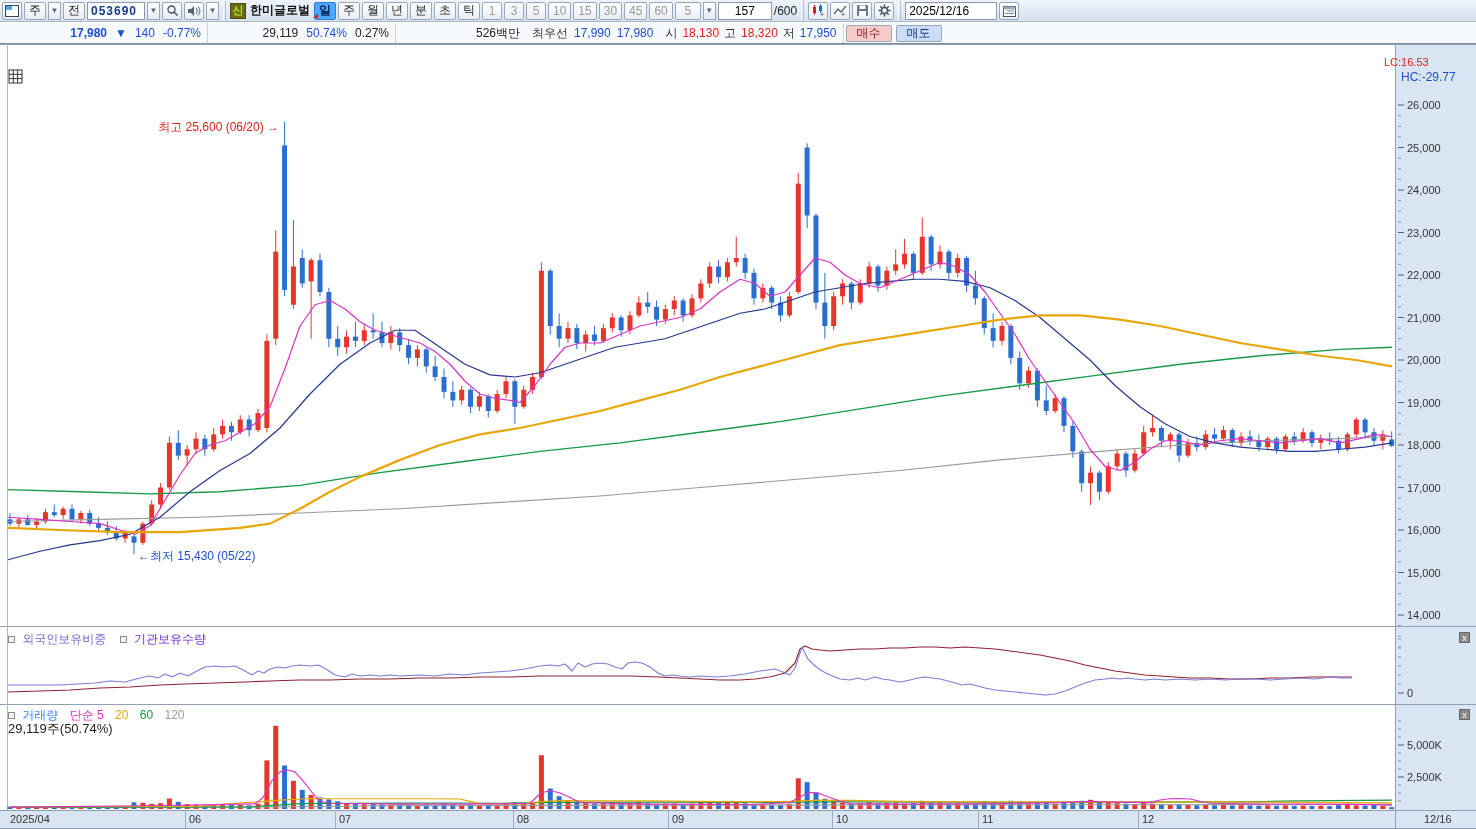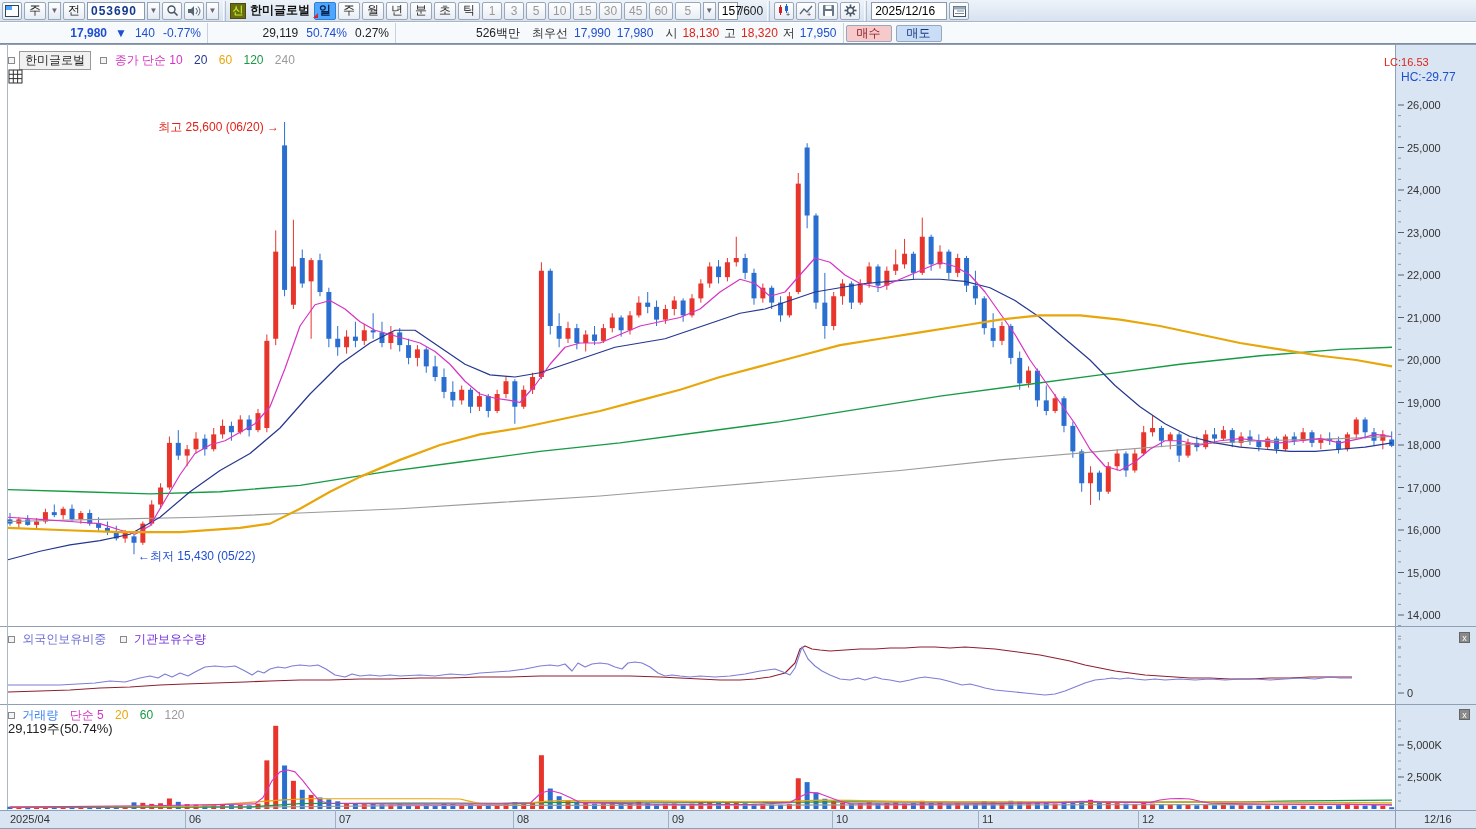--- a/index.html
+++ b/index.html
@@ -134,21 +134,21 @@
     <span class="tbtn tnum">
         <span>45</span>
       </span>
     <span class="tbtn tnum">
         <span>60</span>
       </span>
     <span class="tbtn tnum" style="min-width:26px">
         <span>5</span>
       </span>
     <span class="tddw">▼</span>
-    <span class="tinput" style="width:20px;justify-content:flex-start">
+    <span class="tinput" style="width:54px;justify-content:center">
         <span>157</span>
       </span>
     <span class="blk">/600</span>
     <span class="tsep"></span>
     <span class="ticon">
       <svg width="14" height="13">
           <rect x="2" y="3" width="3" height="6" fill="#c22"></rect>
           <line x1="3.5" y1="1" x2="3.5" y2="11" stroke="#c22"></line>
           <rect x="8" y="2" width="3" height="5" fill="#26c"></rect>
           <line x1="9.5" y1="0" x2="9.5" y2="9" stroke="#26c"></line>
@@ -177,21 +177,21 @@
             <line x1="0.5" y1="6.5" x2="3" y2="6.5"></line>
             <line x1="10" y1="6.5" x2="12.5" y2="6.5"></line>
             <line x1="2.3" y1="2.3" x2="4" y2="4"></line>
             <line x1="9" y1="9" x2="10.7" y2="10.7"></line>
             <line x1="10.7" y1="2.3" x2="9" y2="4"></line>
             <line x1="4" y1="9" x2="2.3" y2="10.7"></line>
           </g>
         </svg>
     </span>
     <span class="tsep"></span>
-    <span class="tinput" style="width:76px">
+    <span class="tinput" style="width:92px">
         <span>2025/12/16</span>
       </span>
     <span class="ticon">
       <svg width="13" height="12">
           <rect x="0.5" y="1.5" width="12" height="10" fill="#fff" stroke="#456"></rect>
           <rect x="0.5" y="1.5" width="12" height="3" fill="#9ab"></rect>
           <line x1="4" y1="6" x2="11" y2="6" stroke="#789"></line>
           <line x1="2" y1="8.5" x2="11" y2="8.5" stroke="#789"></line>
         </svg>
     </span>
@@ -840,29 +840,20 @@
         <polyline points="8,648 40,647 70,646 100,644 130,643 160,641 185,640 215,639 245,638 270,637 300,636 330,636 360,635 390,635 420,634 450,634 480,633 510,633 540,632 570,632 600,632 630,632 660,633 680,634 700,635 720,636 740,636 755,635 770,633 785,629 795,619 800,605 805,602 812,605 820,606 830,607 845,606 860,605 875,605 890,604 905,604 920,603 935,603 950,604 965,603 980,604 995,605 1010,607 1025,609 1040,611 1055,614 1070,617 1085,621 1100,624 1115,627 1130,629 1145,631 1160,632 1175,633 1190,634 1210,634 1230,635 1250,635 1270,634 1290,634 1310,633 1330,633 1352,633" fill="none" stroke="#8e2030" stroke-width="1.1" stroke-linejoin="round"></polyline>
         <polyline points="8,641 60,641 95,639 110,637 125,638 140,634 150,632 158,634 165,630 172,633 180,629 188,632 195,628 205,623 215,622 225,623 235,622 245,627 252,631 258,627 264,629 270,625 278,623 285,624 292,622 300,621 310,622 318,621 326,625 335,631 345,633 352,630 360,632 370,631 380,632 390,631 400,632 420,631 435,632 450,630 465,631 480,629 495,628 510,627 525,625 540,622 550,621 558,622 565,620 572,627 578,619 585,623 592,620 600,619 608,620 615,623 622,625 628,619 635,618 642,619 650,623 658,629 665,632 672,631 680,632 690,633 700,632 715,633 730,632 745,630 760,627 775,625 783,628 790,631 795,624 802,603 808,615 815,622 822,627 830,631 840,635 850,636 858,634 865,636 875,633 882,635 890,636 900,638 910,636 918,634 925,633 932,634 940,635 948,637 955,639 962,641 970,640 978,642 985,644 995,646 1005,647 1015,648 1025,649 1035,650 1045,651 1055,650 1065,647 1075,643 1085,639 1095,636 1105,635 1112,634 1120,635 1128,634 1135,635 1145,636 1155,635 1165,636 1180,635 1195,636 1210,635 1225,636 1240,635 1255,635 1270,636 1285,635 1300,634 1315,635 1330,633 1340,634 1352,634" fill="none" stroke="#7d7dd6" stroke-width="1.1" stroke-linejoin="round"></polyline>
         <polyline points="10,763.208 300,762.824 400,761.672 500,761.416 700,761.16 900,760.904 1100,760.776 1250,760.648 1392,760.392" fill="none" stroke="#9a9a9a" stroke-width="1.1" stroke-linejoin="round"></polyline>
         <polyline points="10,763.464 250,762.952 300,759.624 350,759.24 400,759.112 450,758.984 500,759.24 560,758.344 650,758.088 750,758.344 850,757.832 950,758.088 1050,758.344 1150,758.088 1250,757.832 1300,756.808 1392,756.04" fill="none" stroke="#169a44" stroke-width="1.2" stroke-linejoin="round"></polyline>
         <polyline points="10,762.952 200,762.184 280,756.04 310,754.504 330,754.76 360,754.76 430,754.76 460,755.016 470,757.32 480,759.624 520,759.88 545,757.32 560,756.68 600,756.808 650,756.936 700,757.32 750,757.832 790,757.32 820,756.04 850,756.296 900,757.32 950,757.832 1000,757.832 1050,757.832 1100,757.832 1150,758.088 1200,757.832 1250,758.088 1300,758.344 1350,758.6 1392,758.856" fill="none" stroke="#e8a60a" stroke-width="1.2" stroke-linejoin="round"></polyline>
         <polyline points="10,763.08 150,761.8 255,759.88 263,753.48 272,736.84 280,727.88 288,725.96 295,727.88 303,736.84 312,748.36 320,757.32 330,759.24 400,760.136 500,759.88 530,759.24 541,749 550,746.44 560,749 570,753.48 580,758.6 650,760.136 750,760.52 790,758.6 800,752.84 810,748.36 820,749.64 830,753.48 840,757.32 850,759.624 900,760.136 1000,759.624 1060,758.6 1090,757.32 1100,757.832 1150,758.6 1160,756.04 1170,754.76 1180,754.504 1190,755.016 1200,757.32 1210,759.24 1250,759.88 1300,760.136 1350,760.392 1392,761.16" fill="none" stroke="#d633c4" stroke-width="1.1" stroke-linejoin="round"></polyline>
         <text x="279" y="87" font-size="12" fill="#e02318" text-anchor="end">최고 25,600 (06/20) →</text>
         <text x="138" y="516" font-size="12" fill="#1f4fd0">←최저 15,430 (05/22)</text>
       </svg>
 
-    <div class="ovl" style="left:8px;top:7px">
-      <span class="chk"></span><span class="legend-box">한미글로벌</span>
-      <span class="chk"></span>
-      <span style="color:#d633c4">종가 단순 10</span>
-      <span style="color:#25378f;margin-left:8px">20</span>
-      <span style="color:#e8a60a;margin-left:8px">60</span>
-      <span style="color:#169a44;margin-left:8px">120</span>
-      <span style="color:#9a9a9a;margin-left:8px">240</span>
-    </div>
     <div class="ovl" style="left:8px;top:25px">
       <svg width="15" height="15">
           <rect x="1" y="1" width="13" height="13" fill="#fff" stroke="#333"></rect>
           <line x1="5.3" y1="1" x2="5.3" y2="14" stroke="#333"></line>
           <line x1="9.6" y1="1" x2="9.6" y2="14" stroke="#333"></line>
           <line x1="1" y1="5.3" x2="14" y2="5.3" stroke="#333"></line>
           <line x1="1" y1="9.6" x2="14" y2="9.6" stroke="#333"></line>
         </svg>
     </div>
 

